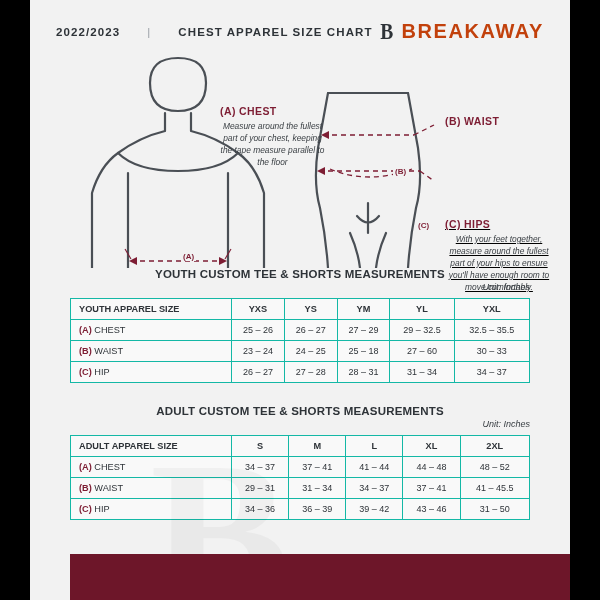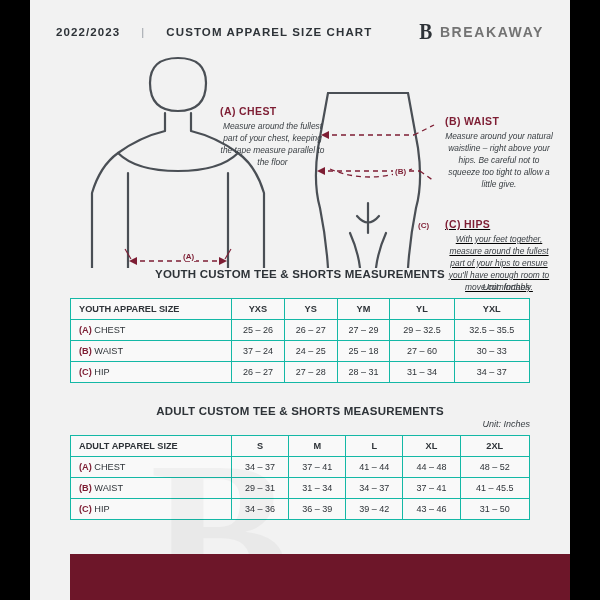--- a/index.html
+++ b/index.html
@@ -38,45 +38,45 @@
   .header {
     position: relative;
     padding: 20px 26px 8px 26px;
     display: flex;
     align-items: center;
     justify-content: space-between;
   }
   .header-left {
     display: flex;
     align-items: center;
-    gap: 21px;
+    gap: 27px;
     font-size: 11.5px;
     font-weight: bold;
     letter-spacing: 1.1px;
     color: #2e3338;
   }
   .header-sep { color: #9aa0a6; font-weight: normal; }
   .brand {
     display: flex;
     align-items: center;
     gap: 7px;
   }
   .brand-mark {
     font-family: "Liberation Serif", serif;
     font-size: 23px;
     font-weight: bold;
     color: #2e3338;
     line-height: 1;
     transform: scaleX(0.85);
   }
   .brand-name {
-    font-size: 14px;
+    font-size: 20px;
     font-weight: bold;
     letter-spacing: 1.6px;
-    color: #737373;
+    color: #c2410c;
   }
 
   
   .illus {
     position: relative;
     height: 215px;
     margin: 2px 0 0 0;
   }
   .illus svg { position: absolute; left: 0; top: 0; }
 
@@ -176,21 +176,21 @@
 <body>
 
 <div class="page">
 
   <div class="watermark">B</div>
 
   <div class="header">
     <div class="header-left">
       <span>2022/2023</span>
       <span class="header-sep">|</span>
-      <span>CUSTOM APPAREL SIZE CHART</span>
+      <span>CHEST APPAREL SIZE CHART</span>
     </div>
     <div class="brand">
       <span class="brand-mark">B</span>
       <span class="brand-name">BREAKAWAY</span>
     </div>
   </div>
 
   <div class="illus">
     <svg width="540" height="215" viewBox="0 0 540 215">
       <g fill="none" stroke="#4a4f55" stroke-width="2.2" stroke-linecap="round" stroke-linejoin="round">
@@ -240,21 +240,20 @@
     <div class="lbl" id="lbl-a">(A)</div>
     <div class="lbl" id="lbl-b">(B)</div>
     <div class="lbl" id="lbl-c">(C)</div>
 
     <div class="note" id="note-chest">
       <div class="note-title">(A) CHEST</div>
       <div class="note-body">Measure around the fullest part of your chest, keeping the tape measure parallel to the floor</div>
     </div>
     <div class="note" id="note-waist">
       <div class="note-title">(B) WAIST</div>
-      <div class="note-body">Measure around your natural waistline – right above your hips. Be careful not to squeeze too tight to allow a little give.</div>
     </div>
     <div class="note" id="note-hips">
       <div class="note-title">(C) HIPS</div>
       <div class="note-body">With your feet together, measure around the fullest part of your hips to ensure you'll have enough room to move comfortably.</div>
     </div>
   </div>
 
   <div class="tbl-block">
     <div class="tbl-title">YOUTH CUSTOM TEE &amp; SHORTS MEASUREMENTS</div>
     <div class="tbl-sub">Unit: Inches</div>
@@ -273,21 +272,21 @@
         <tr>
           <td class="first"><span class="tag">(A)</span> <span>CHEST</span></td>
           <td>25 – 26</td>
           <td>26 – 27</td>
           <td>27 – 29</td>
           <td>29 – 32.5</td>
           <td>32.5 – 35.5</td>
         </tr>
         <tr>
           <td class="first"><span class="tag">(B)</span> <span>WAIST</span></td>
-          <td>37 – 24</td>
+          <td>23 – 24</td>
           <td>24 – 25</td>
           <td>25 – 18</td>
           <td>27 – 60</td>
           <td>30 – 33</td>
         </tr>
         <tr>
           <td class="first"><span class="tag">(C)</span> <span>HIP</span></td>
           <td>26 – 27</td>
           <td>27 – 28</td>
           <td>28 – 31</td>

